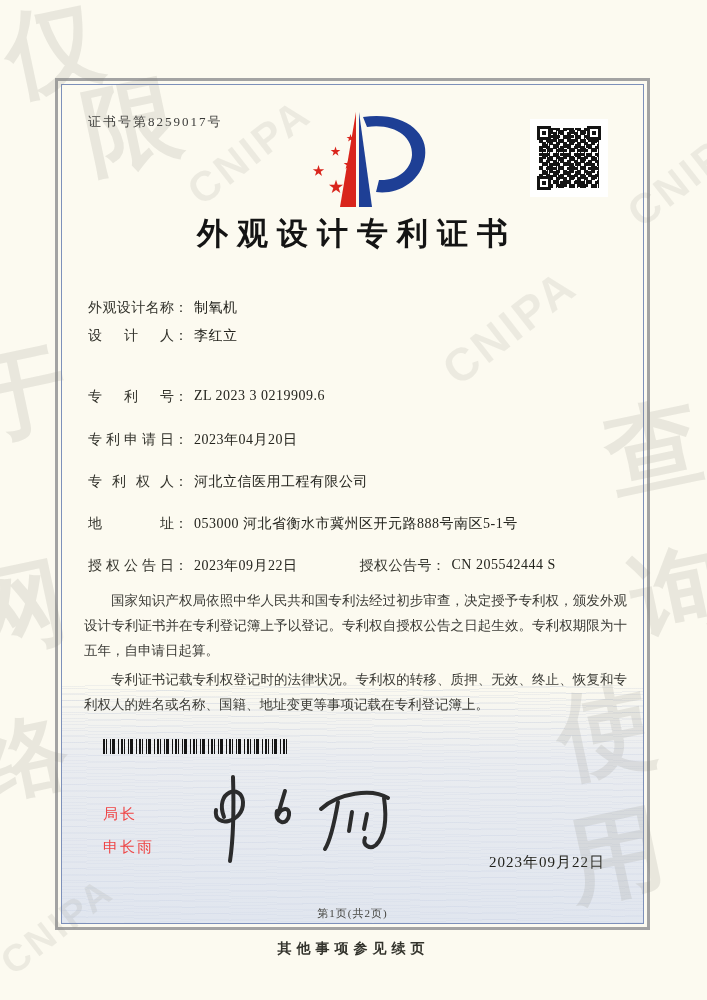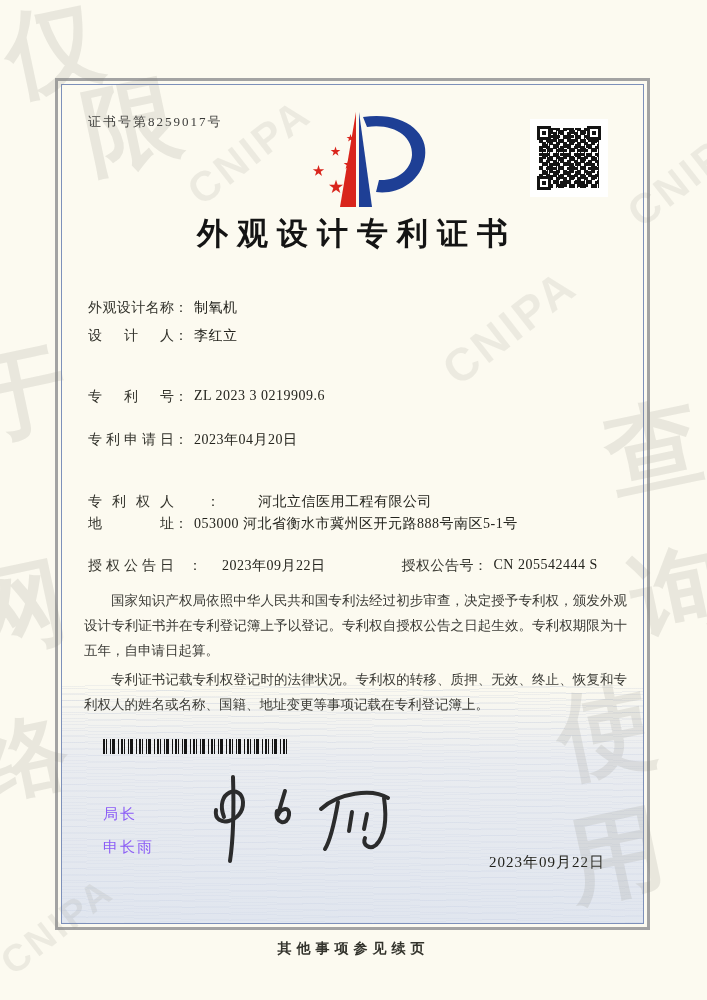--- a/index.html
+++ b/index.html
@@ -80,40 +80,40 @@
     position:absolute;left:30px;right:24px;
     font-size:14px;color:#26261f;display:flex;align-items:flex-start;
   }
   .lbl{
     display:inline-block;width:86px;flex:0 0 86px;
     text-align:justify;text-align-last:justify;color:#33332c;
   }
   .colon{flex:0 0 auto;margin-right:6px;color:#33332c;}
   .val{color:#23231d;letter-spacing:.5px;}
   .r1{top:218px;} .r2{top:246px;} .r3{top:307px;} .r4{top:350px;}
-  .r5{top:412px;gap:32px;} .r6{top:434px;} .r7{top:476px;}
-  .pair{display:flex;gap:14px;}
+  .r5{top:392px;} .r6{top:434px;} .r7{top:476px;}
+  .pair{display:flex;}
   .pair .sub2{margin-left:62px;display:flex;}
   .pair .sub2 .lbl{width:72px;flex:0 0 72px;}
   
   .paras{
     position:absolute;left:26px;right:20px;top:508px;
     font-size:13.5px;color:#3a3a35;line-height:25px;text-align:justify;
   }
   .paras p{margin:0 0 4px 0;text-indent:2em;font-family:Liberation Mono, monospace;}
   
   .barcode{
     position:absolute;left:45px;top:658px;width:186px;height:15px;
     background:
       repeating-linear-gradient(90deg,#151515 0 2px,rgba(0,0,0,0) 2px 3px,#151515 3px 4px,rgba(0,0,0,0) 4px 7px,#151515 7px 8px,rgba(0,0,0,0) 8px 9px,#151515 9px 12px,rgba(0,0,0,0) 12px 15px,#151515 15px 16px,rgba(0,0,0,0) 16px 18px);
   }
   .signer{
     position:absolute;left:45px;top:716px;
     font-family:"Liberation Sans","DejaVu Sans",sans-serif;
-    font-size:15px;color:#8b5cf6;letter-spacing:2px;line-height:33px;
+    font-size:15px;color:#ef4444;letter-spacing:2px;line-height:33px;
   }
   .sign-svg{position:absolute;left:128px;top:688px;width:250px;height:100px;}
   .grant-date{
     position:absolute;right:42px;top:772px;
     font-size:15px;color:#23231d;letter-spacing:1px;
   }
   .page-num{
     position:absolute;left:0;right:0;bottom:6px;text-align:center;
     font-size:11px;color:#454540;letter-spacing:1px;
   }
@@ -235,19 +235,20 @@
             <path d="M152,33 C148,56 144,72 139,80"></path>
             <path d="M198,29 C201,50 199,67 190,76 C184,81 176,76 179,69"></path>
             <path d="M166,43 L163,62"></path>
             <path d="M181,45 L178,60"></path>
           </g>
         </svg>
       </div>
 
       <div class="grant-date">2023年09月22日</div>
 
+      <div class="page-num">第1页(共2页)</div>
 
     </div>
   </div>
 
   <div class="continuation">其他事项参见续页</div>
 
 </div>
 
 </body></html>

